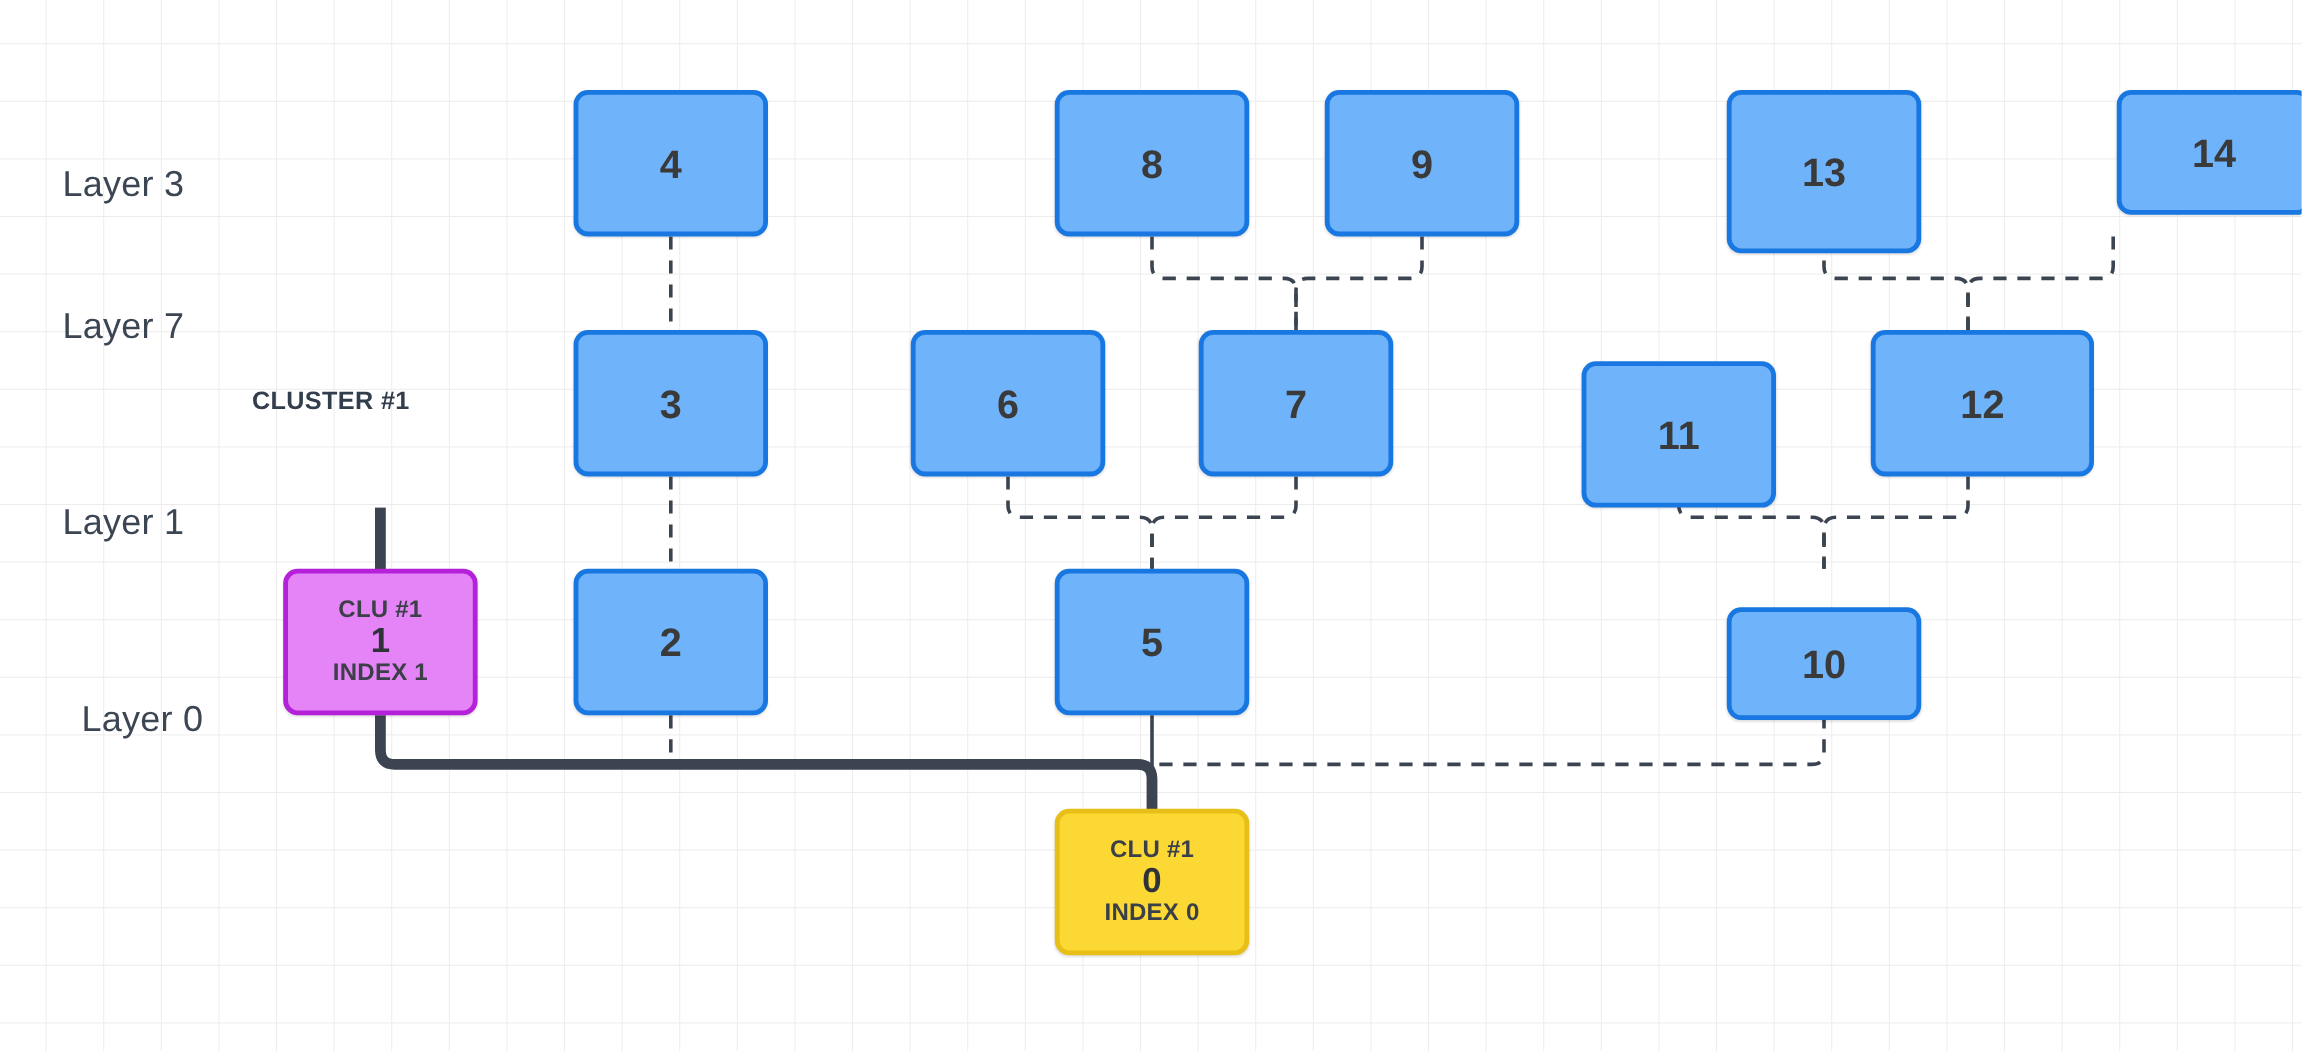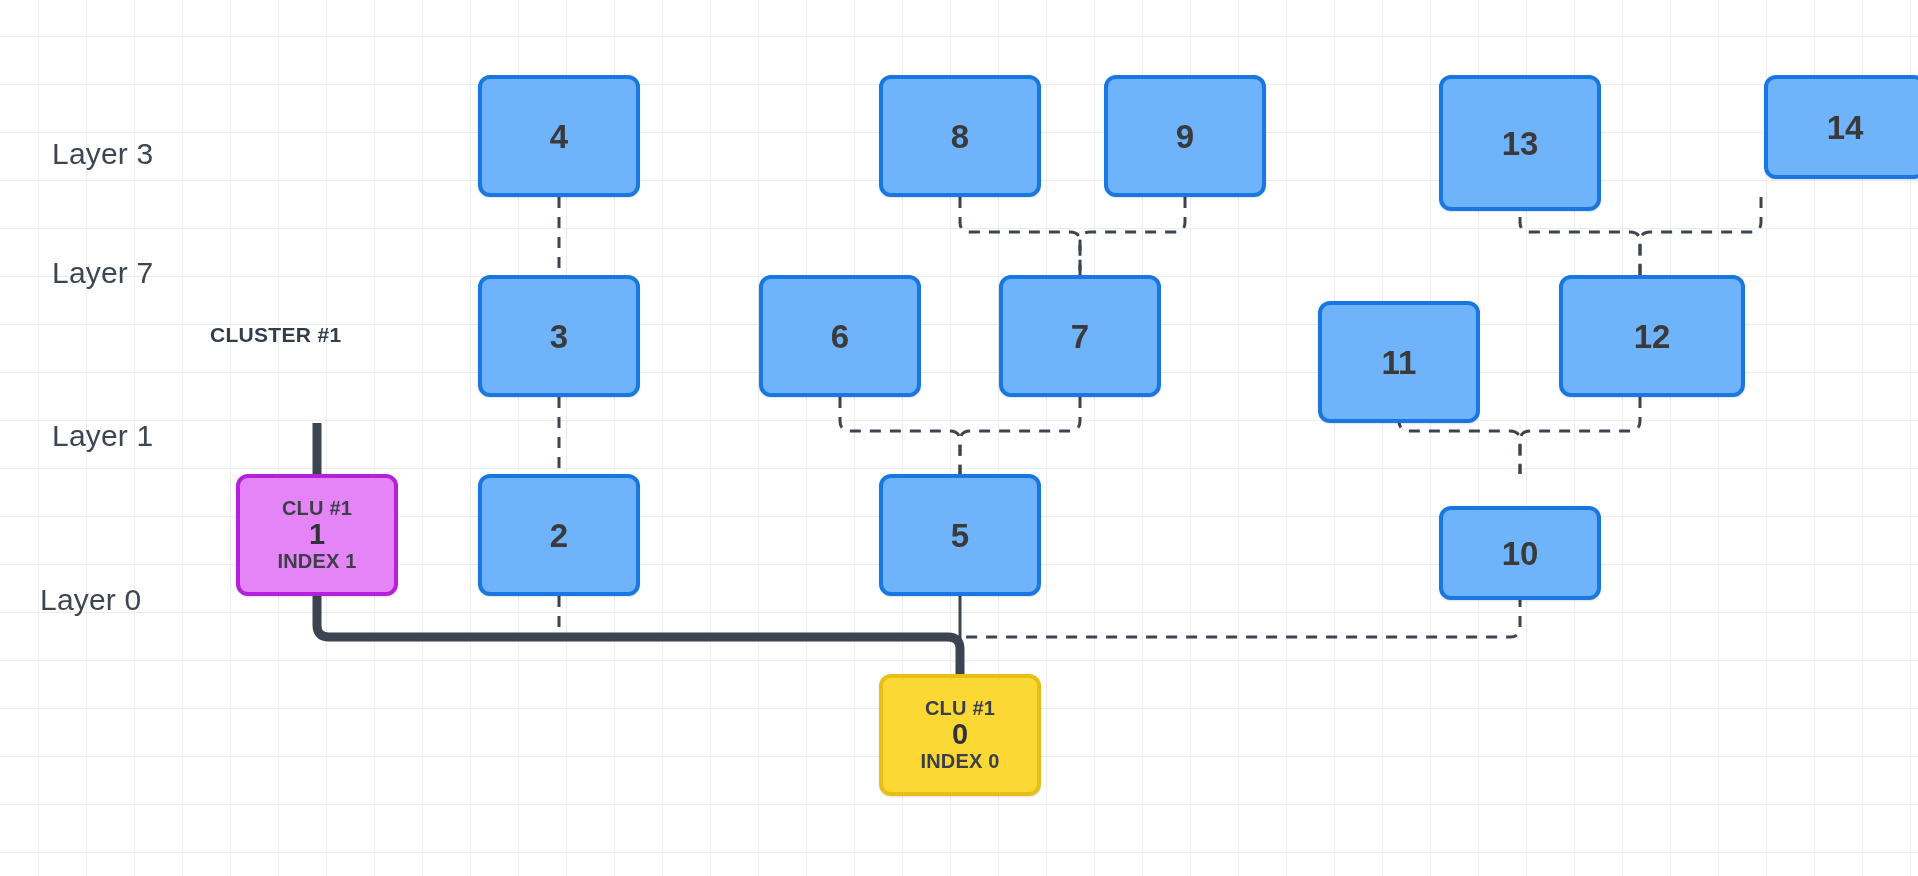--- a/index.html
+++ b/index.html
@@ -120,21 +120,21 @@
     <path d="M960,596 L960,674" fill="none" stroke="#3b4450" stroke-width="3"></path>
 
     <path d="M317,596 L317,625 Q317,637 329,637 L948,637 Q960,637 960,649 L960,676" fill="none" stroke="#3b4450" stroke-width="9" stroke-linecap="butt" stroke-linejoin="round"></path>
 
     <path d="M317,423 L317,476" fill="none" stroke="#3b4450" stroke-width="9" stroke-linecap="butt"></path>
   </svg>
 
   <div class="layer-label" style="left:52px; top:93px;margin-top:44px;">Layer 3</div>
   <div class="layer-label" style="left:52px; top:256px;">Layer 7</div>
   <div class="layer-label" style="left:52px; top:419px;">Layer 1</div>
-  <div class="layer-label" style="left:40px; top:583px;text-align:right;">Layer 0</div>
+  <div class="layer-label" style="left:68px; top:583px;text-align:right;">Layer 0</div>
 
   <div class="cluster-title" style="left:210px; top:323px;">CLUSTER #1</div>
 
   <div class="node blue" style="left:478px; top:75px; width:162px; height:122px;">
     <span class="num">4</span>
   </div>
   <div class="node blue" style="left:879px; top:75px; width:162px; height:122px;">
     <span class="num">8</span>
   </div>
   <div class="node blue" style="left:1104px; top:75px; width:162px; height:122px;">

